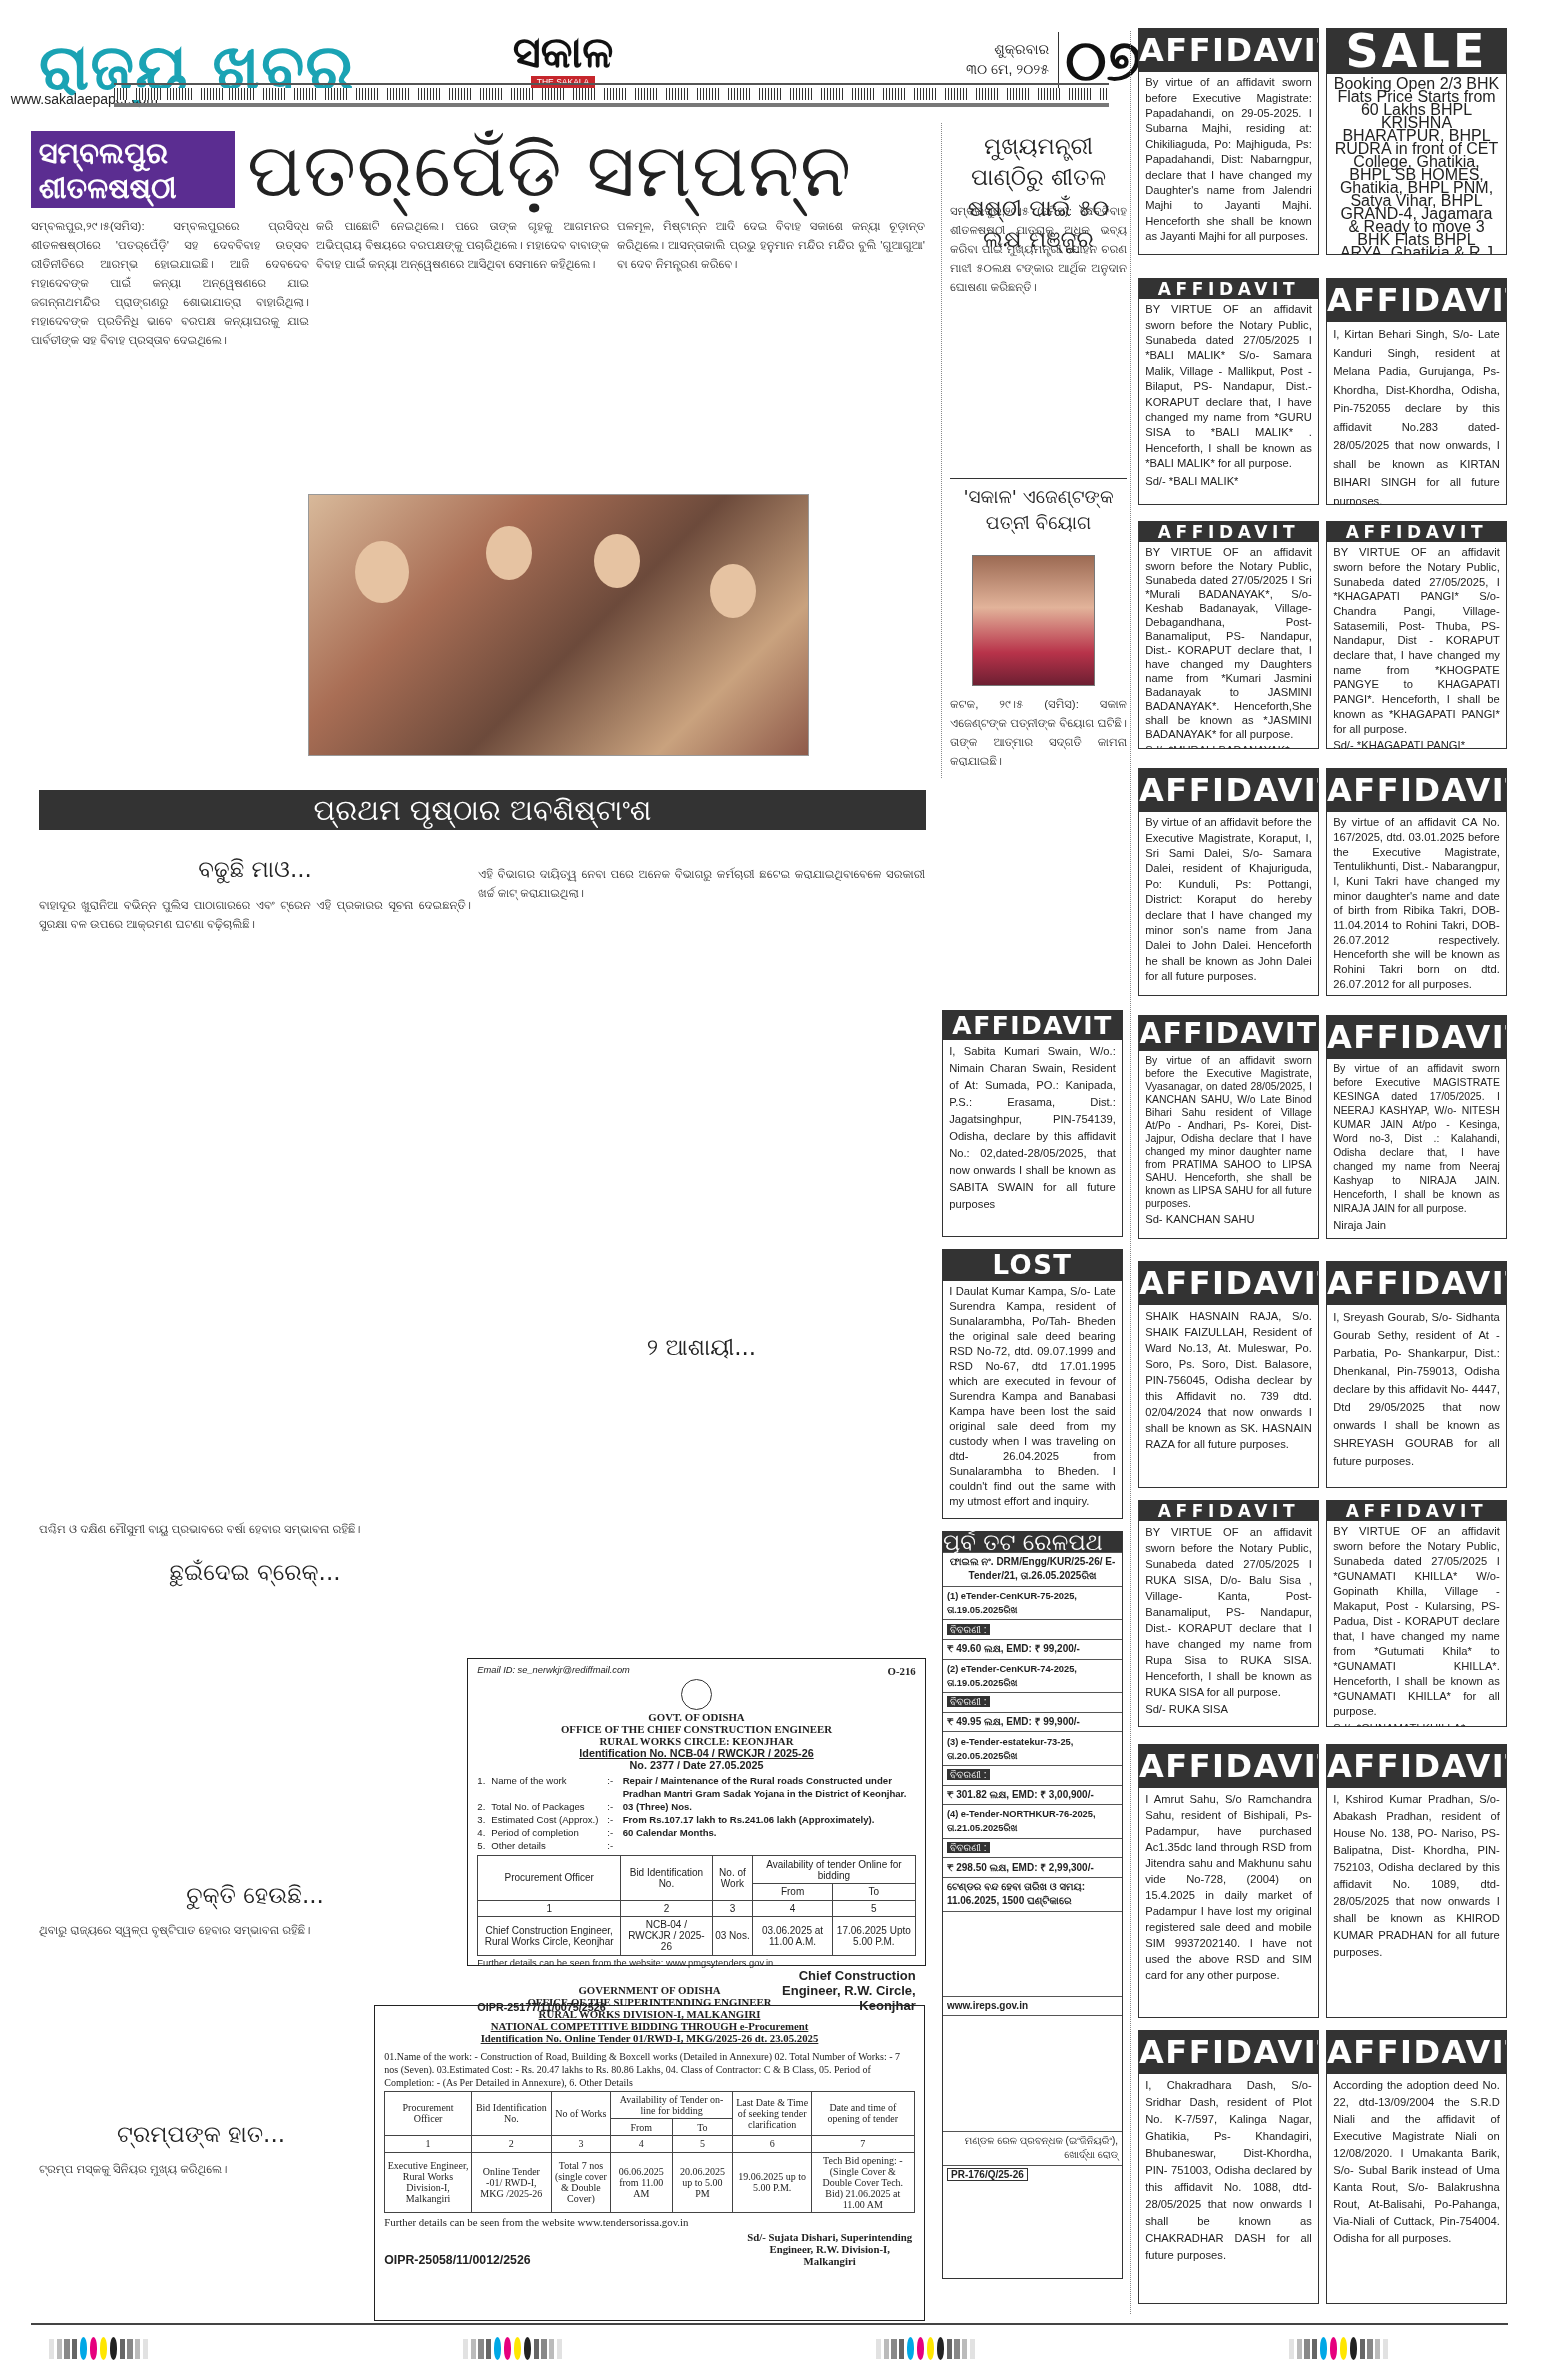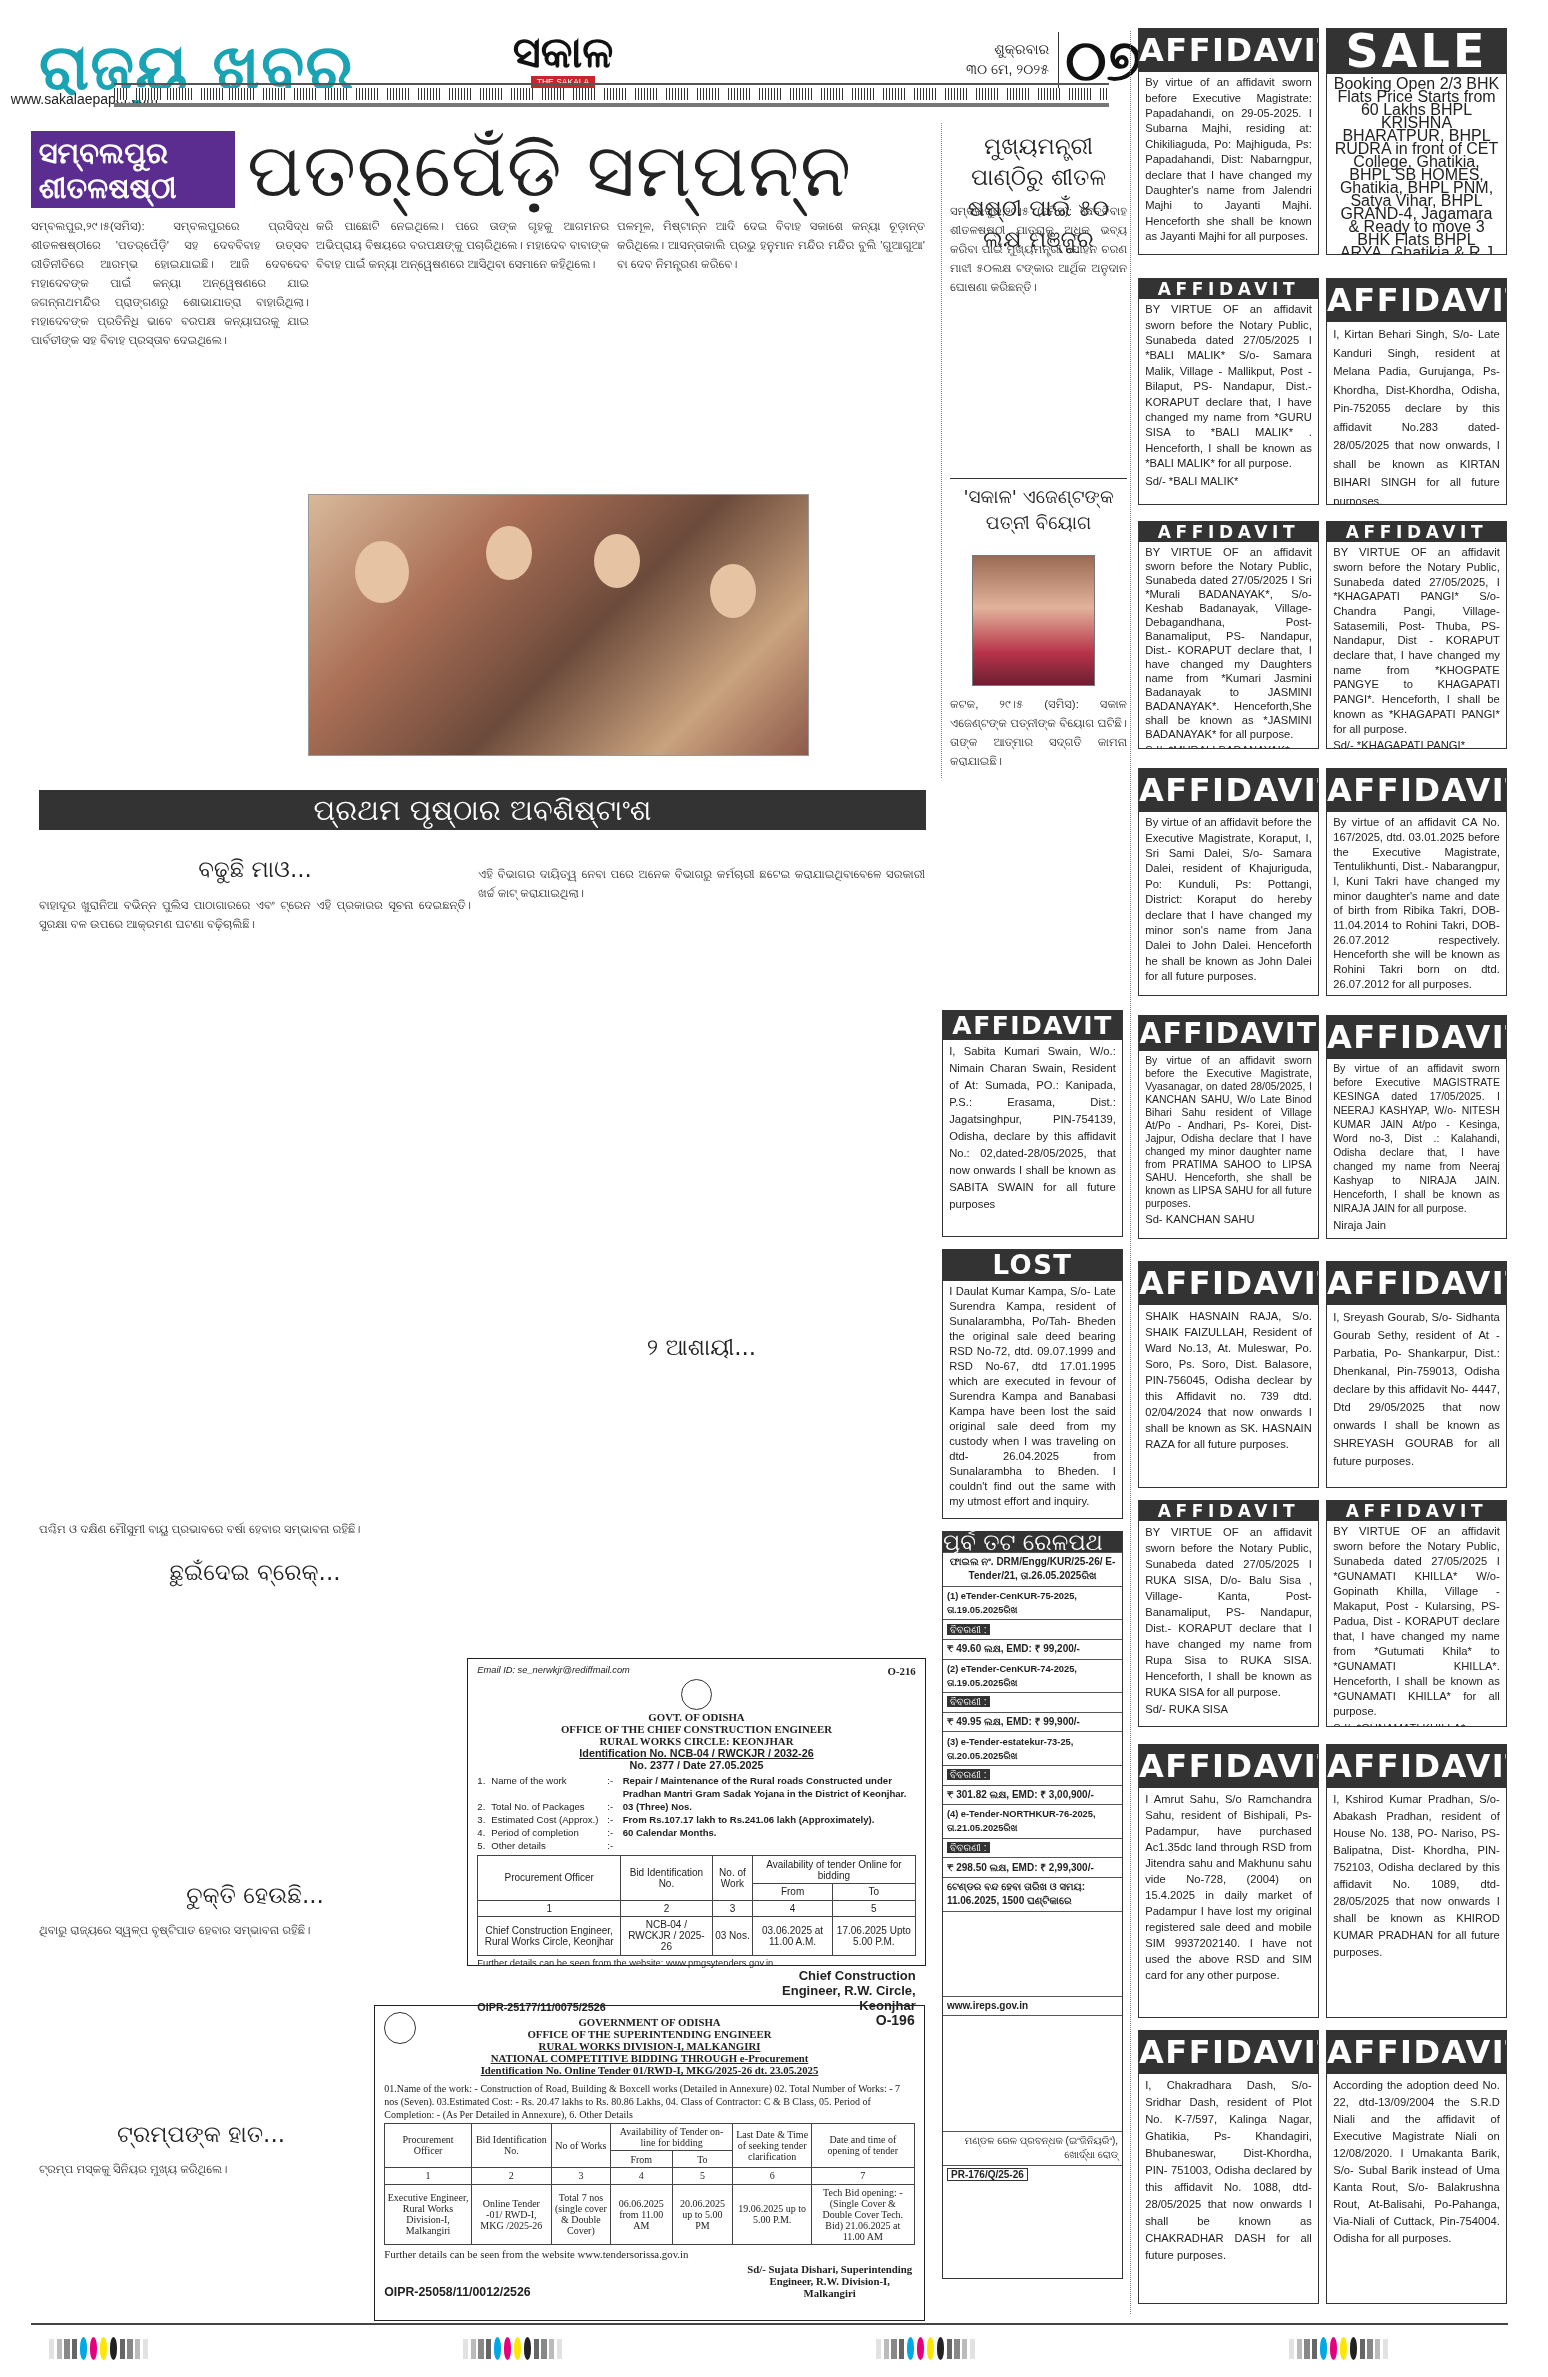--- a/index.html
+++ b/index.html
@@ -105,21 +105,21 @@
 
 <div class="abs tender" style="left:467px;top:1658px;width:459px;height:308px;padding:6.2px 9.3px">
   <div style="display:flex;justify-content:space-between">
     <i style="font-size:9.3px;font-family:'Liberation Sans',sans-serif">Email ID: se_nerwkjr@rediffmail.com</i>
     <span style="font-weight:bold">O-216</span>
   </div>
   <div style="width:31px;height:31px;border:1.5px solid #333;border-radius:50%;margin:1.5px auto"></div>
   <div class="c">GOVT. OF ODISHA</div>
   <div class="c">OFFICE OF THE CHIEF CONSTRUCTION ENGINEER</div>
   <div class="c">RURAL WORKS CIRCLE: KEONJHAR</div>
-  <div class="c" style="text-decoration:underline;font-family:'Liberation Sans',sans-serif">Identification No. NCB-04 / RWCKJR / 2032-26</div>
+  <div class="c" style="text-decoration:underline;font-family:'Liberation Sans',sans-serif">Identification No. NCB-04 / RWCKJR / 2025-26</div>
   <div class="c" style="font-family:'Liberation Sans',sans-serif;margin-bottom:3.1px">No. 2377 / Date 27.05.2025</div>
   <div style="font-family:'Liberation Sans',sans-serif;font-size:9.6px;line-height:13px">
     <div style="display:flex">
         <span style="width:14px">1.</span>
         <span style="width:116px">Name of the work</span>
         <span style="width:15.4px">:-</span>
         <b style="flex:1">Repair / Maintenance of the Rural roads Constructed under Pradhan Mantri Gram Sadak Yojana in the District of Keonjhar.</b>
       </div>
     <div style="display:flex">
         <span style="width:14px">2.</span>
@@ -175,24 +175,20 @@
   </tbody>
     </table>
   <div style="font-size:9.3px;margin-top:2px;font-family:'Liberation Sans',sans-serif">Further details can be seen from the website: www.pmgsytenders.gov.in</div>
   <div style="display:flex;justify-content:space-between;align-items:flex-end;font-family:'Liberation Sans',sans-serif">
     <b>OIPR-25177/11/0075/2526</b>
     <b style="width:170px;text-align:right;font-size:13px">Chief Construction Engineer, R.W. Circle, Keonjhar</b>
   </div>
 </div>
 
 <div class="abs tender" style="left:374px;top:2005px;width:551px;height:316px;padding:6.2px 9.3px">
-  <div style="display:flex;justify-content:space-between">
-    <div style="width:32px;height:32px;border:1.5px solid #333;border-radius:50%"></div>
-    <b style="font-family:'Liberation Sans',sans-serif;font-size:14px">O-196</b>
-  </div>
   <div style="margin-top:-28px">
     <div class="c">GOVERNMENT OF ODISHA</div>
     <div class="c">OFFICE OF THE SUPERINTENDING ENGINEER</div>
     <div class="c" style="text-decoration:underline">RURAL WORKS DIVISION-I, MALKANGIRI</div>
     <div class="c" style="text-decoration:underline">NATIONAL COMPETITIVE BIDDING THROUGH e-Procurement</div>
     <div class="c" style="text-decoration:underline">Identification No. Online Tender 01/RWD-I, MKG/2025-26 dt. 23.05.2025</div>
   </div>
   <div style="font-size:10px;line-height:13px;margin:6.2px 0 1.5px">01.Name of the work: - Construction of Road, Building &amp; Boxcell works (Detailed in Annexure) 02. Total Number of Works: - 7 nos (Seven). 03.Estimated Cost: - Rs. 20.47 lakhs to Rs. 80.86 Lakhs, 04. Class of Contractor: C &amp; B Class, 05. Period of Completion: - (As Per Detailed in Annexure), 6. Other Details</div>
   <table>
     <tbody>

